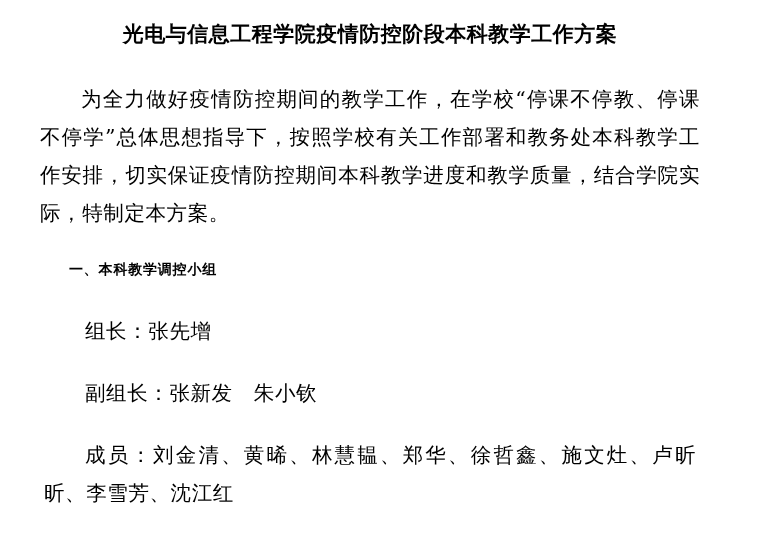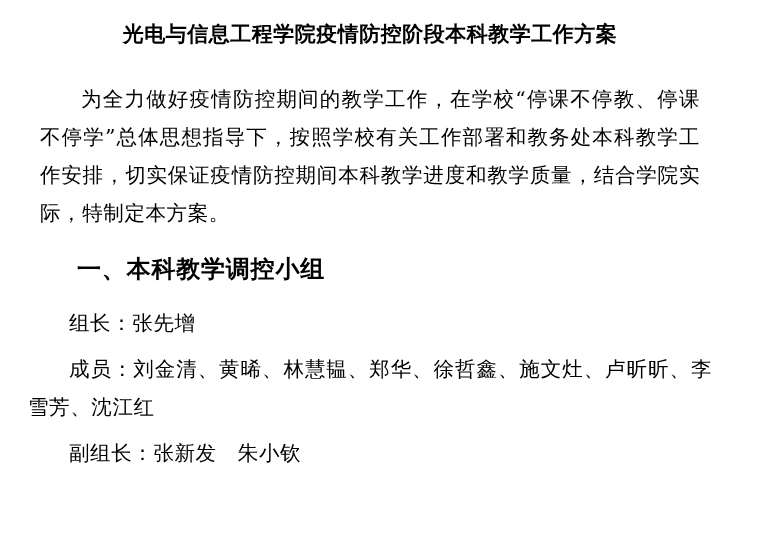--- a/index.html
+++ b/index.html
@@ -40,32 +40,32 @@
     text-align: justify;
     text-align-last: left;
     text-indent: 41px;
     margin: 12px;
     padding-top: 16px;
     letter-spacing: 0.6px;
   }
   .section-heading {
     font-family: "DejaVu Sans", "Liberation Sans", sans-serif;
     font-weight: bold;
-    font-size: 24px;
+    font-size: 14px;
     line-height: 38px;
-    margin: 8px;
+    margin: 0;
     padding-top: 6px;
     text-indent: 41px;
     letter-spacing: 0.8px;
   }
   .list-para {
     font-family: "DejaVu Serif", "Liberation Serif", serif;
     font-size: 20.5px;
     line-height: 38px;
-    margin: 0;
+    margin: 16px;
     padding-top: 8px;
     text-indent: 41px;
     letter-spacing: 0.6px;
   }
   .list-para.wrap {
     text-align: justify;
     text-align-last: left;
   }
 </style>
 </head>
@@ -74,17 +74,17 @@
 <div class="page">
 
   <h1 class="doc-title">光电与信息工程学院疫情防控阶段本科教学工作方案</h1>
 
   <p class="body-para">为全力做好疫情防控期间的教学工作，在学校“停课不停教、停课不停学”总体思想指导下，按照学校有关工作部署和教务处本科教学工作安排，切实保证疫情防控期间本科教学进度和教学质量，结合学院实际，特制定本方案。</p>
 
   <h2 class="section-heading">一、本科教学调控小组</h2>
 
   <p class="list-para">组长：张先增</p>
 
+  <p class="list-para">副组长：张新发　朱小钦</p>
+
   <p class="list-para wrap">成员：刘金清、黄晞、林慧韫、郑华、徐哲鑫、施文灶、卢昕昕、李雪芳、沈江红</p>
-
-  <p class="list-para">副组长：张新发　朱小钦</p>
 
 </div>
 
 </body></html>

